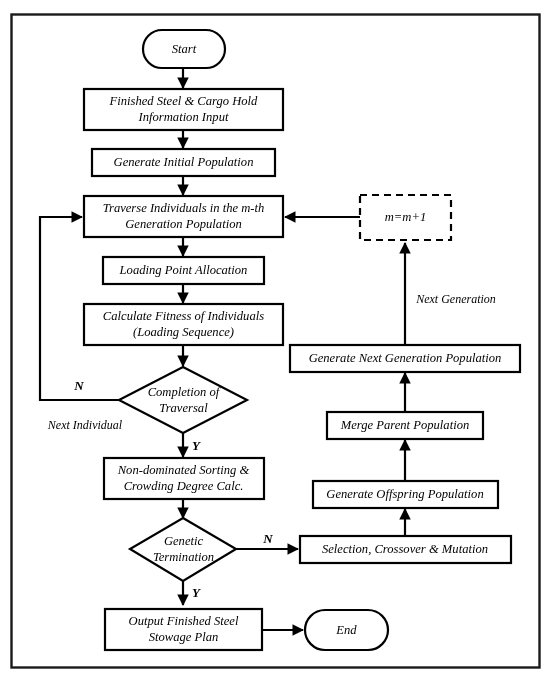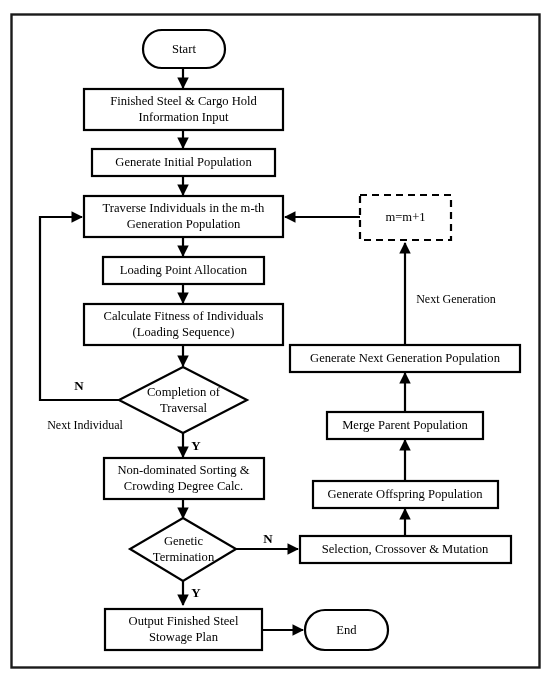--- a/index.html
+++ b/index.html
@@ -7,20 +7,21 @@
     padding: 0;
     background: #ffffff;
   }
   #page {
     position: relative;
     width: 550px;
     height: 675px;
     background: #ffffff;
     overflow: hidden;
     font-family: "Liberation Serif", "DejaVu Serif", serif;
+    font-style: italic;
   }
   svg#flow {
     display: block;
     width: 550px;
     height: 681px;
   }
   .node-shape {
     fill: #ffffff;
     stroke: #000000;
     stroke-width: 2.2;

